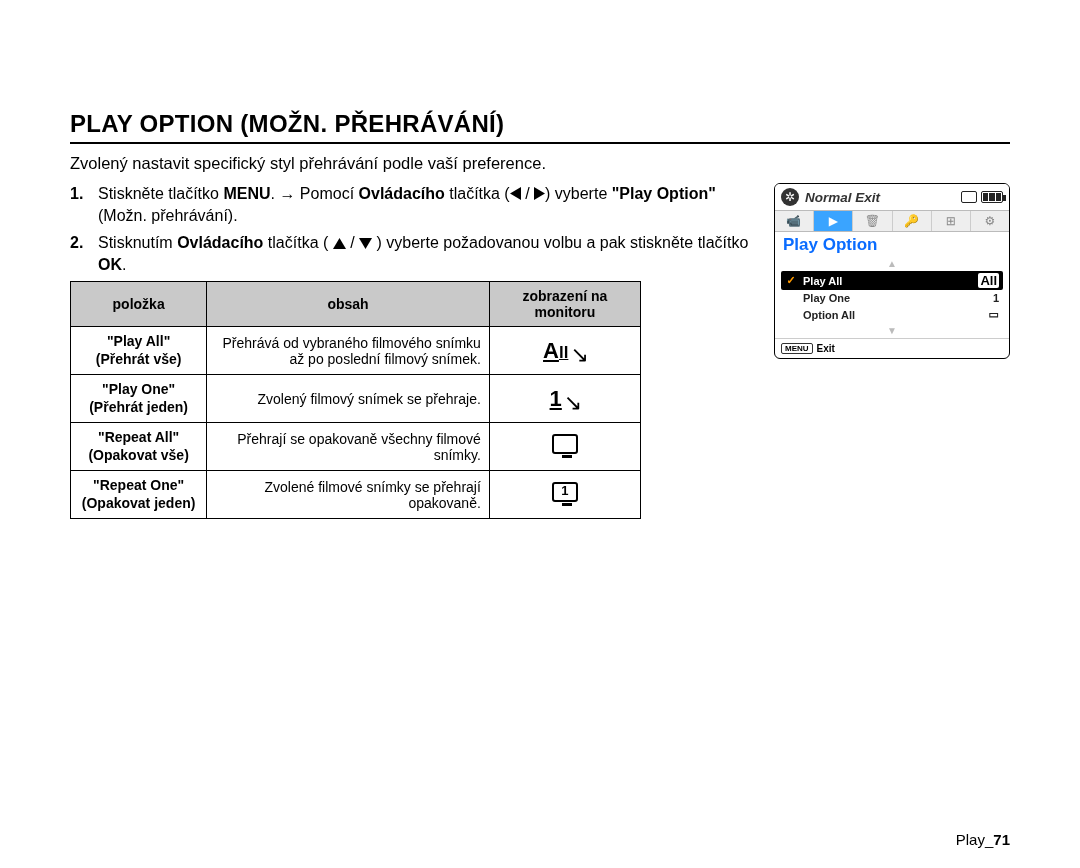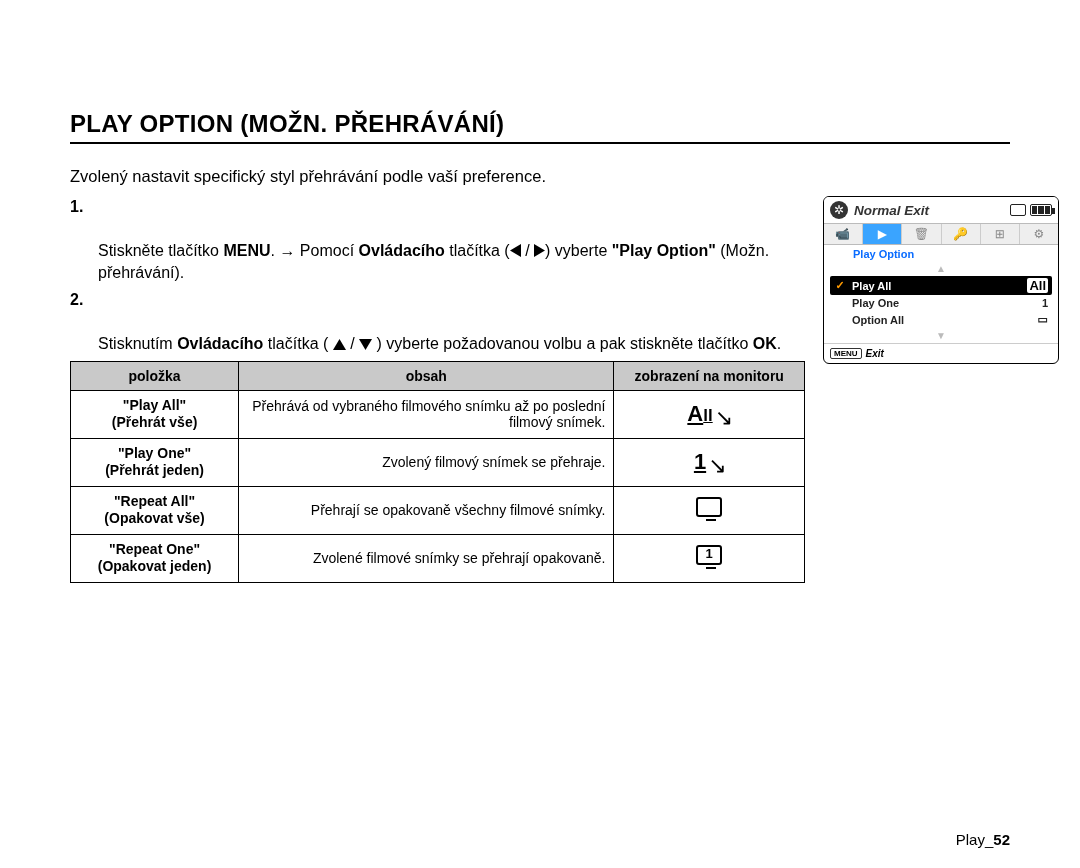--- a/index.html
+++ b/index.html
@@ -9,33 +9,33 @@
     font-family: Arial, Helvetica, sans-serif;
     background:#fff; color:#000;
     position:relative;
   }
   .page {
     position:absolute; left:70px; top:110px; width:940px;
   }
   .title {
     font-size:24px; font-weight:bold;
     border-bottom:2px solid #000;
-    padding-bottom:4px; margin-bottom:23px;
+    padding-bottom:4px; margin-bottom:10px;
     letter-spacing:0.3px;
   }
   .intro { font-size:16.5px; margin-bottom:10px; }
   .content-row { display:flex; align-items:flex-start; gap:18px; }
   .steps { flex:1; font-size:16px; }
   .step { display:flex; margin-bottom:6px; line-height:1.35; }
   .step-num { font-weight:bold; width:28px; flex:none; }
-  .step-body { flex:1;margin-top:44px; }
+  .step-body { flex:1; }
   .tri { display:inline-block; vertical-align:-1px; }
   .tri svg { display:block; }
 
-  table.opts { border-collapse:collapse; width:735px; margin-top:6px; font-size:14px;padding-left:29px; }
+  table.opts { border-collapse:collapse; width:571px; margin-top:6px; font-size:14px;padding-left:29px; }
   table.opts th, table.opts td { border:1px solid #000; padding:6px 8px; }
   table.opts th { background:#c9c9c9; font-weight:bold; }
   table.opts td.c1 { text-align:center; font-weight:bold; line-height:1.25; width:150px; }
   table.opts td.c2 { width:335px;text-align:right; }
   table.opts td.c3 { text-align:center; width:170px; font-size:22px; }
 
   
   .osd {
     width:236px; flex:none;
     border:1px solid #000; border-radius:6px;
@@ -70,23 +70,22 @@
     display:flex; background:#eee; border-top:1px solid #bbb; border-bottom:1px solid #bbb;
   }
   .osd .tabs .tab {
     flex:1; text-align:center; padding:3px 0; font-size:12px; color:#888;
     border-right:1px solid #ccc;
   }
   .osd .tabs .tab:last-child { border-right:none; }
   .osd .tabs .tab.active { background:#3aa4ff; color:#fff; }
 
   .osd .section-title {
-    font-size:11px; font-weight:bold; color:#0a6cff;
+    font-size:17px; font-weight:bold; color:#0a6cff;
     padding:3px 8px;
-    margin-left:21px;
   }
   .osd .menu {
     padding:0 6px 2px;
   }
   .osd .menu .row {
     display:flex; align-items:center; gap:6px;
     font-size:11px; font-weight:bold; color:#222;
     padding:2px 4px; border-radius:2px;
   }
   .osd .menu .row.sel { background:#000; color:#fff; }
@@ -97,21 +96,21 @@
     background:#fff; color:#000; border-radius:2px; padding:0 2px; font-size:13px;
   }
   .osd .nav-arrow { text-align:center; color:#bbb; font-size:10px; padding:0 0 2px; }
   .osd .footer {
     border-top:1px solid #ccc; padding:4px 6px; font-size:10px;
     display:flex; align-items:center; gap:4px;
   }
   .osd .footer .menu-btn {
     border:1px solid #333; font-size:8px; padding:0 3px; border-radius:2px; font-weight:bold;
   }
-  .osd .footer .exit { font-weight:bold; font-style:italic; }
+  .osd .footer .exit { font-weight:bold; }
 
   .pagefoot {
     position:absolute; right:70px; bottom:20px; font-size:15px;
   }
   .pagefoot .num { font-weight:bold; }
 
   
   .ico-repeat-all, .ico-repeat-one {
     display:inline-block; width:26px; height:20px;
     border:2.5px solid #000; border-radius:3px; position:relative;
@@ -236,14 +235,14 @@
       <div class="nav-arrow">▼</div>
       <div class="footer">
         <span class="menu-btn">MENU</span>
         <span class="exit">Exit</span>
       </div>
     </div>
   </div>
 </div>
 
 <div class="pagefoot">
-  <span>Play</span><span>_</span><span class="num">52</span>
+  <span>Play</span><span>_</span><span class="num">71</span>
 </div>
 
 </body></html>

